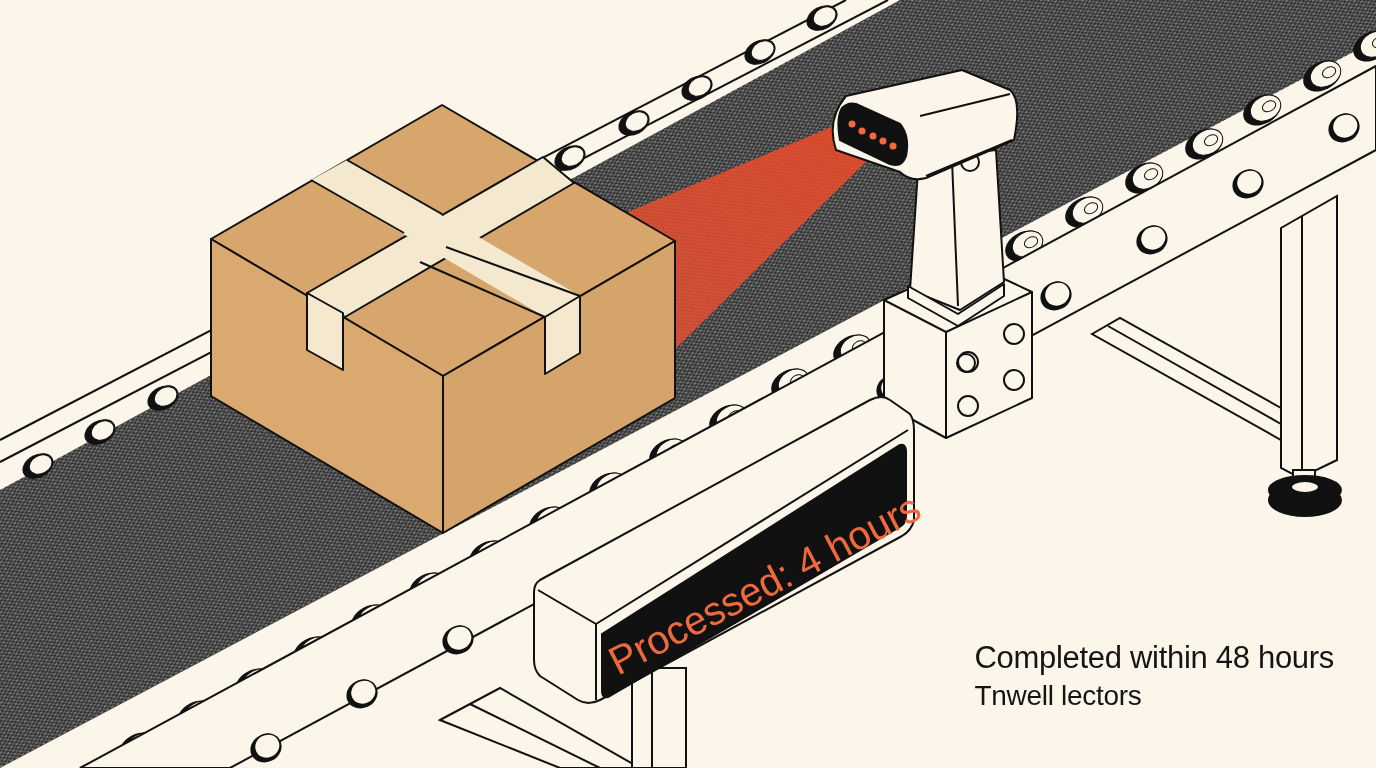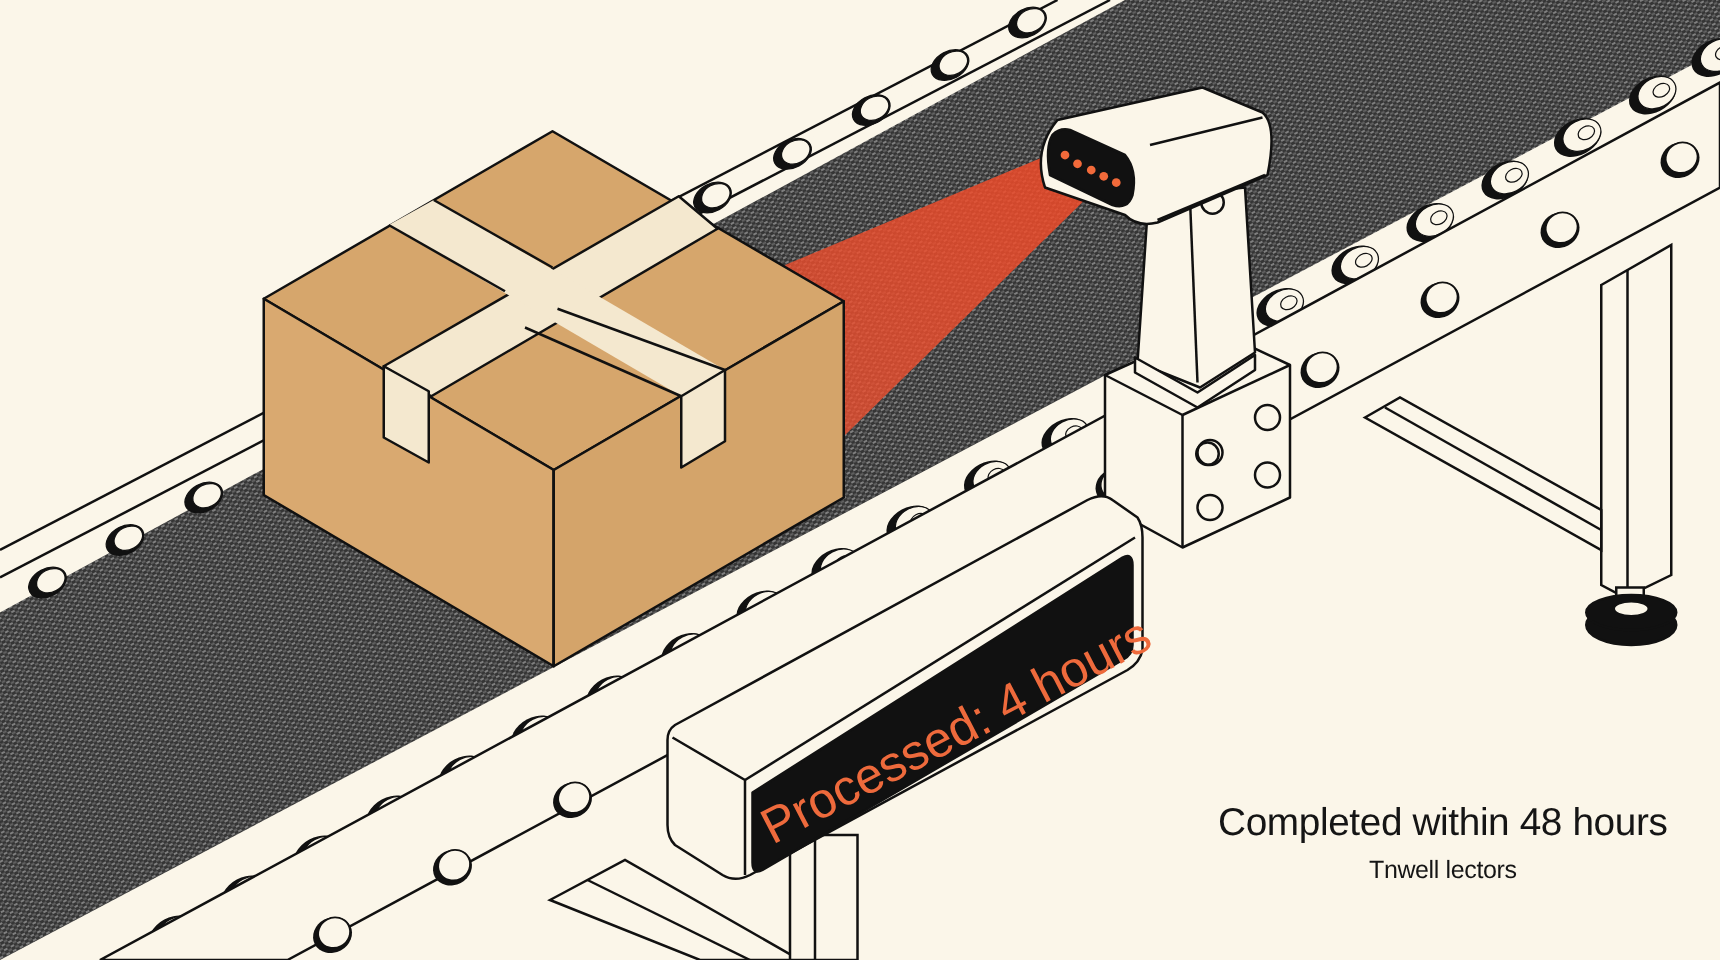--- a/index.html
+++ b/index.html
@@ -5,25 +5,25 @@
     html, body { margin: 0; padding: 0; }
     body {
       width: 1376px; height: 768px; overflow: hidden;
       background: #fbf6e9;
       font-family: "Liberation Sans", sans-serif;
       position: relative;
     }
     #scene { position: absolute; left: 0; top: 0; width: 1376px; height: 768px; }
     .caption {
       position: absolute; right: 42px; top: 638px;
-      text-align: center; color: #151515;
+      text-align: left; color: #151515;
       font-family: "Liberation Sans", sans-serif;
     }
     .caption .line1 { font-size: 31px; line-height: 40px; letter-spacing: -0.3px; }
-    .caption .line2 { font-size: 20px; line-height: 36px; letter-spacing: -0.3px; }
+    .caption .line2 { font-size: 28px; line-height: 36px; letter-spacing: -0.3px; }
     .display-text {
       font-family: "Liberation Sans", sans-serif;
       font-size: 40px;
       fill: #ee6a3c;
     }
   </style>
 </head>
 <body>
 
 <svg id="scene" viewBox="0 0 1376 768" xmlns="http://www.w3.org/2000/svg">

